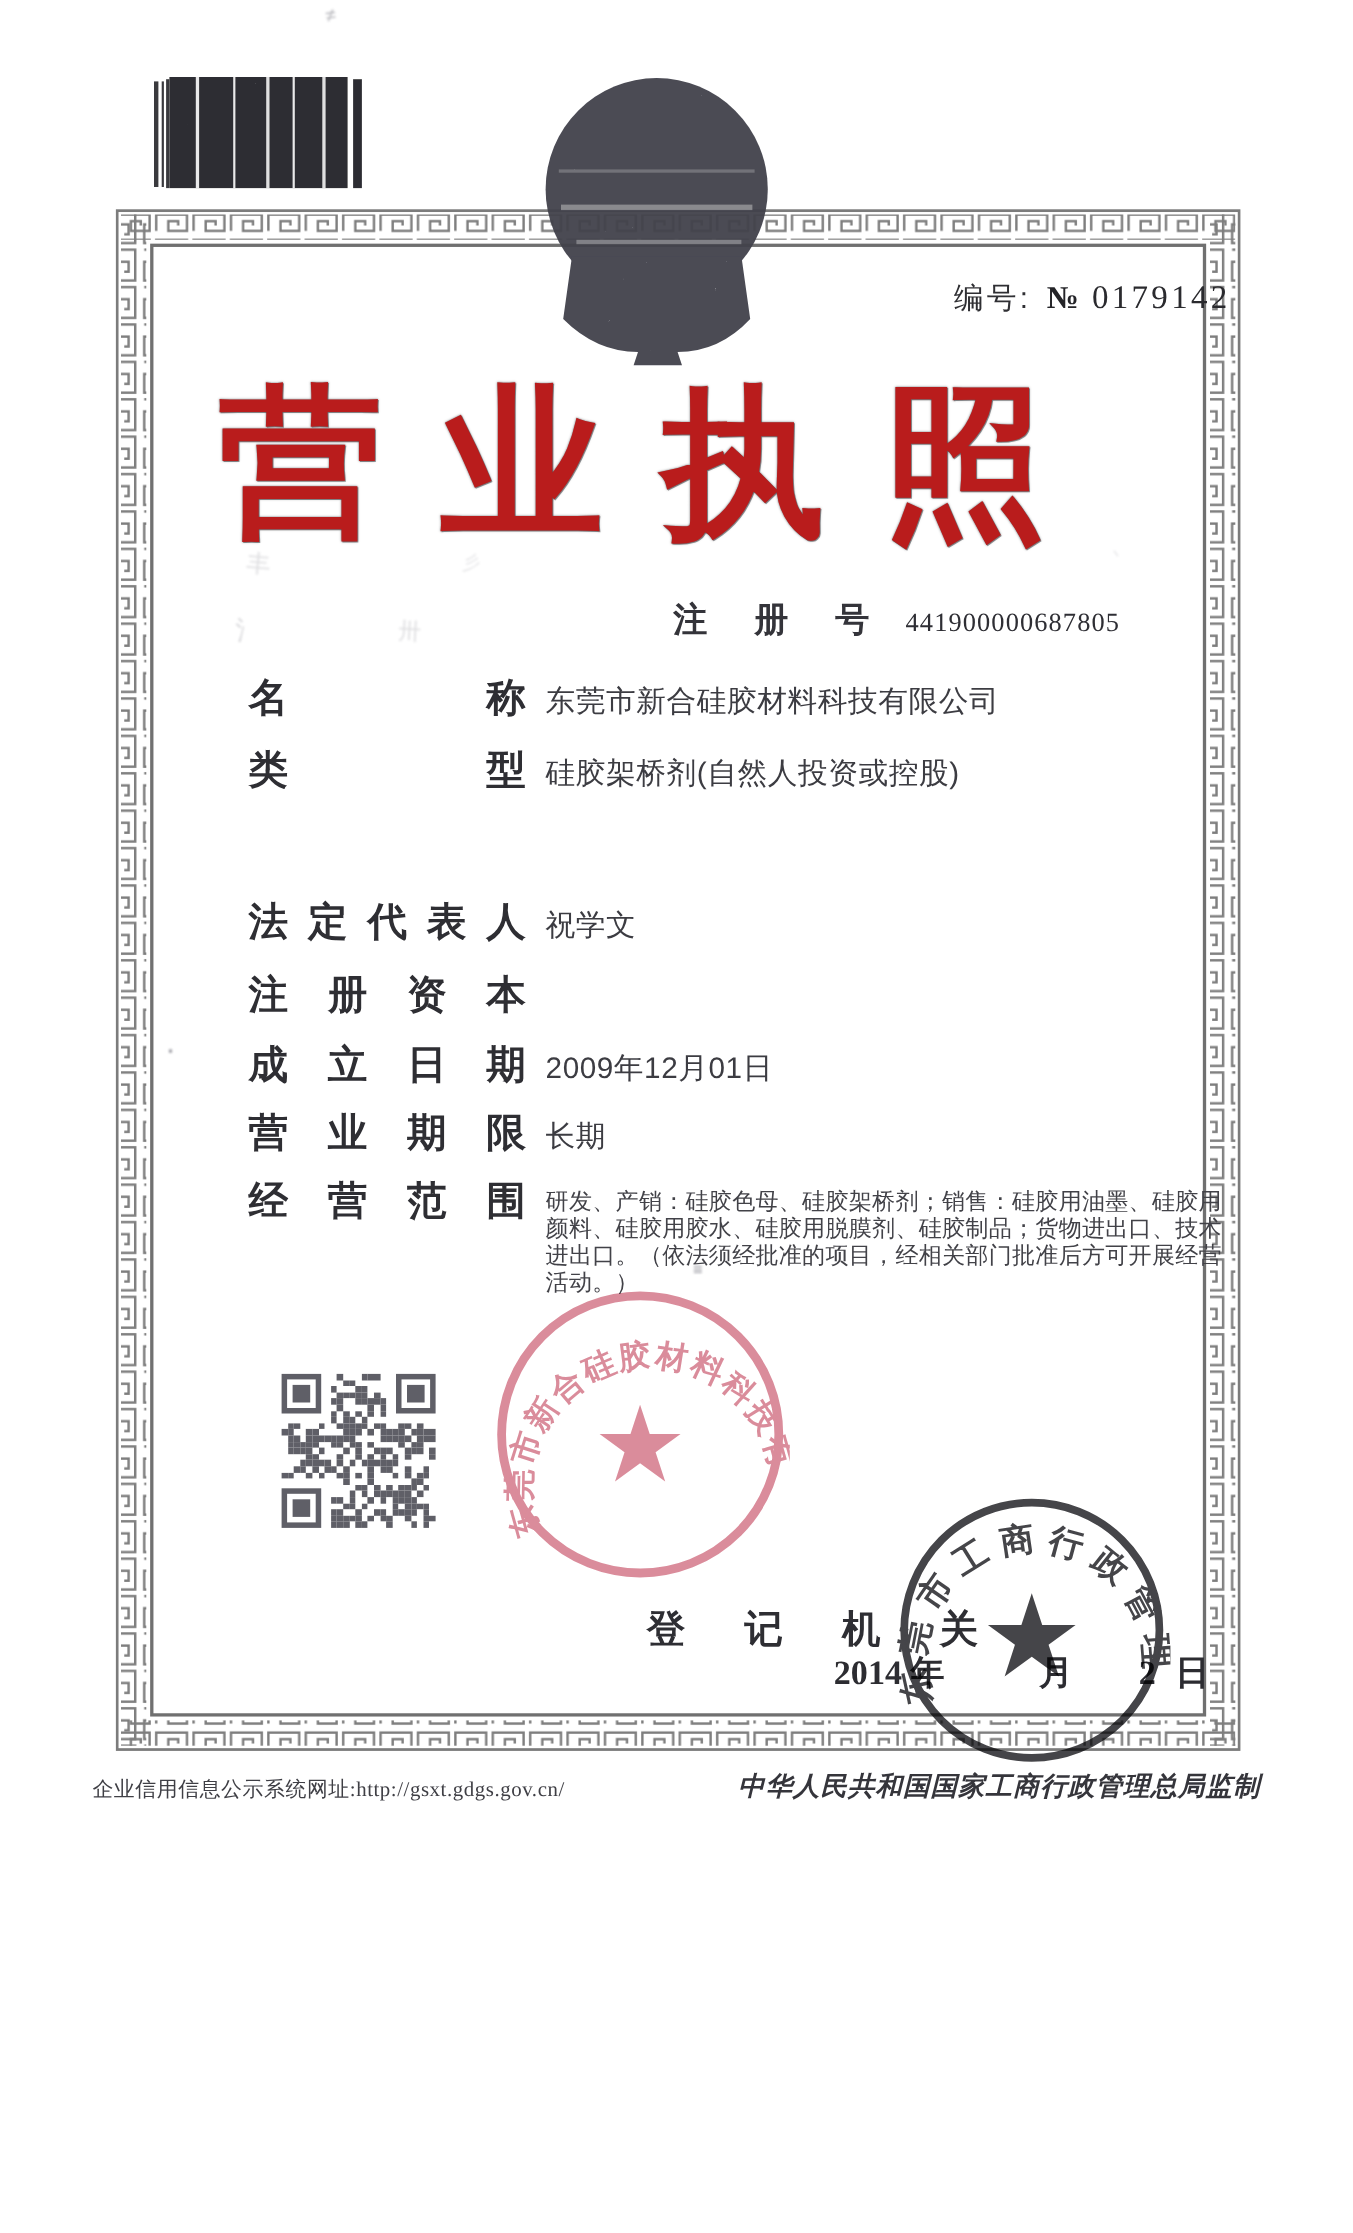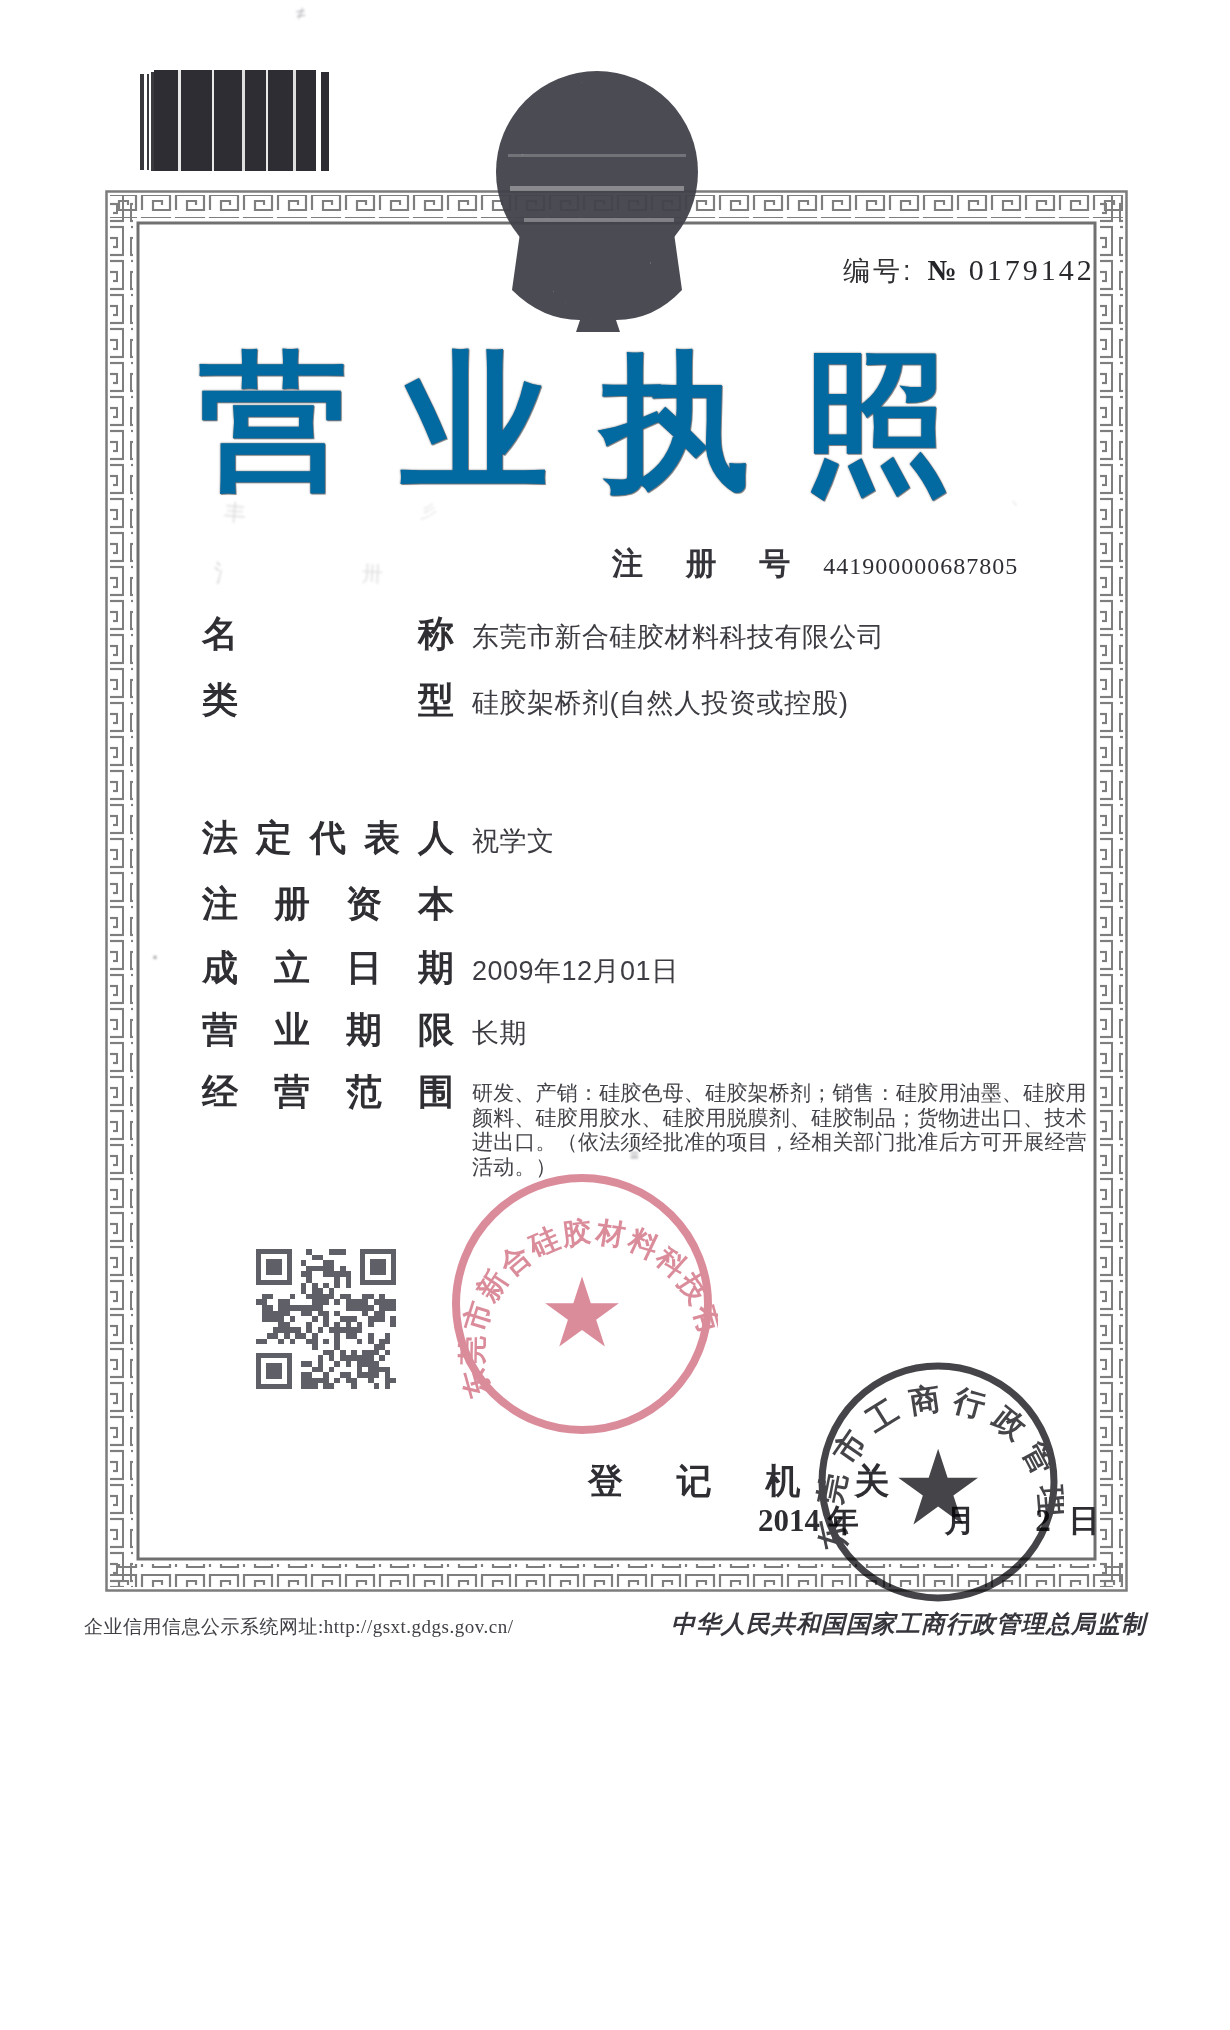--- a/index.html
+++ b/index.html
@@ -6,37 +6,37 @@
   .page{position:relative;width:1230px;height:2030px;background:#ffffff;margin:0 auto;
         overflow:hidden;font-family:"Liberation Sans",sans-serif;color:#3a3a3e;}
 
   
   .frame{position:absolute;left:105px;top:190px;z-index:1;opacity:.8;}
 
   
   .barcode{position:absolute;left:138px;top:64px;z-index:3;opacity:.92;}
   .emblem{position:absolute;left:490px;top:68px;z-index:3;opacity:.95;}
 
-  .serial{position:absolute;left:843px;top:253px;z-index:4;white-space:nowrap;}
+  .serial{position:absolute;left:867px;top:253px;z-index:4;white-space:nowrap;}
   .serial .lab{font-size:27px;color:#2f2f33;letter-spacing:3px;}
   .serial .no{font-family:"Liberation Serif",serif;font-weight:bold;font-size:29px;margin-left:14px;color:#242428;}
   .serial .num{font-family:"Liberation Serif",serif;font-size:30px;margin-left:12px;letter-spacing:3px;color:#2a2a2e;}
 
   .title{position:absolute;left:105px;top:348px;width:946px;text-align:center;z-index:4;
-         font-size:148px;line-height:1;font-weight:bold;letter-spacing:6px;color:#0369a1;
+         font-size:148px;line-height:1;font-weight:bold;letter-spacing:6px;color:#b91c1c;
          text-shadow:0 0 2px rgba(55,55,60,.85),1px 1px 0 rgba(55,55,60,.5);}
 
   .regline{position:absolute;left:612px;top:543px;z-index:4;white-space:nowrap;}
   .regline .lab{font-size:31px;color:#34343a;letter-spacing:17px;font-weight:bold;}
   .regline .num{font-family:"Liberation Serif",serif;font-size:24px;margin-left:16px;color:#2e2e34;letter-spacing:1px;}
 
   
   .row{position:absolute;left:202px;z-index:4;display:flex;align-items:flex-start;}
   .flabel{width:252px;flex:0 0 252px;font-size:36px;font-weight:bold;color:#2e2e33;
-          text-align:justify;text-align-last:justify;line-height:1.1;}
+          text-align:justify;text-align-last:justify;line-height:1.1;margin-left:24px;}
   .fvalue{margin-left:18px;margin-top:7px;font-size:27px;color:#3c3c42;letter-spacing:.5px;width:640px;line-height:1.25;}
   .row.scope .fvalue{font-size:21px;line-height:24.5px;margin-top:9px;width:622px;font-weight:normal;color:#424248;letter-spacing:.2px;}
 
   
   .qr{position:absolute;left:256px;top:1249px;width:140px;height:140px;z-index:4;opacity:.82;}
   .qr-grid{position:absolute;inset:0;display:grid;grid-template-columns:repeat(25,1fr);grid-template-rows:repeat(25,1fr);}
   .qr-grid div.d{background:#3d3d46;}
   .finder{position:absolute;width:36px;height:36px;border:5px solid #3d3d46;background:#fff;box-sizing:border-box;}
   .finder::after{content:"";position:absolute;inset:5px;background:#3d3d46;}
   .finder.tl{left:0;top:0}.finder.tr{right:0;top:0}.finder.bl{left:0;bottom:0}

